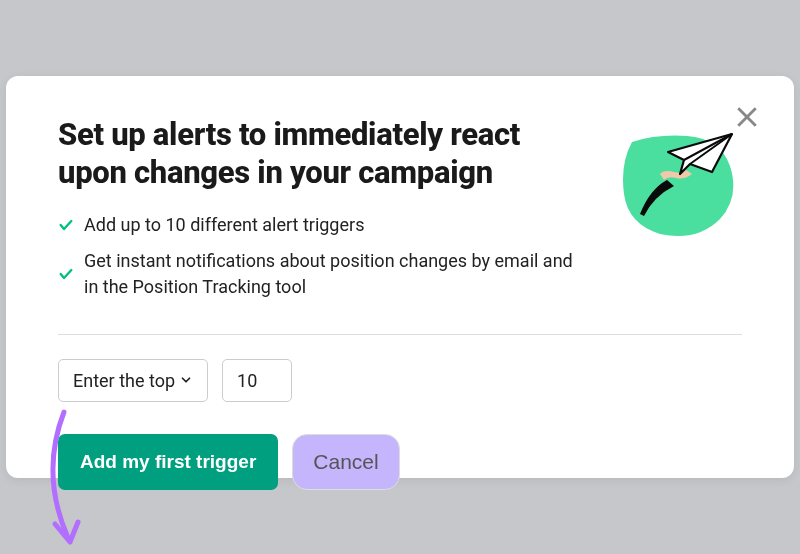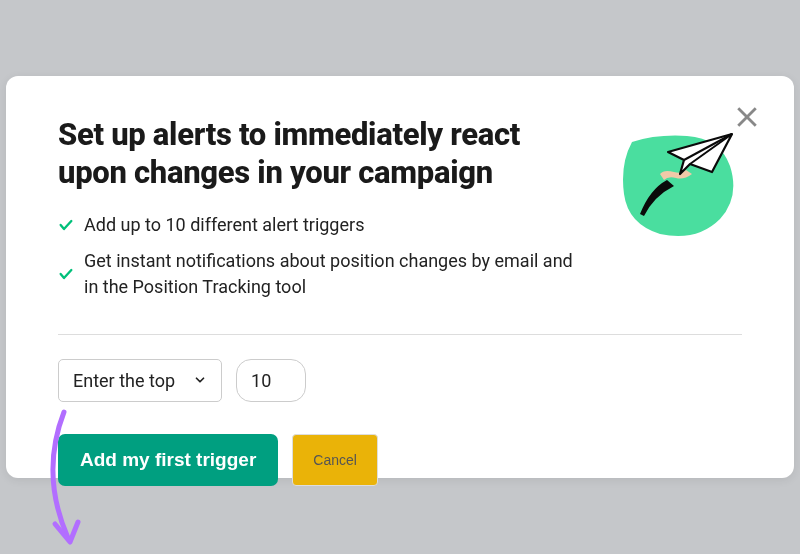--- a/index.html
+++ b/index.html
@@ -87,52 +87,52 @@
     }
     .select-box {
       border: 1.5px solid #ccc;
       border-radius: 5px;
       padding: 10px 14px;
       font-size: 18px;
       color: #222;
       background: #fff;
       display: inline-flex;
       align-items: center;
-      gap: 18px;
+      gap: 4px;
       cursor: pointer;
     }
     .number-input {
       border: 1.5px solid #ccc;
-      border-radius: 15px;
+      border-radius: 5px;
       padding: 10px 14px;
       font-size: 18px;
       color: #222;
       width: 70px;
     }
     .buttons-row {
       display: flex;
       gap: 14px;
     }
     .btn-primary {
       background: #009f80;
       color: #fff;
       border: none;
       border-radius: 7px;
       padding: 15px 22px;
       font-size: 19px;
       font-weight: 700;
       cursor: pointer;
     }
     .btn-secondary {
-      background: #eab308;
+      background: #c4b5fd;
       color: #555;
       border: 1.5px solid #ddd;
-      border-radius: 4px;
+      border-radius: 15px;
       padding: 15px 20px;
-      font-size: 14px;
+      font-size: 21px;
       cursor: pointer;
     }
     .arrow-annotation {
       position: absolute;
       left: 22px;
       top: 328px;
       pointer-events: none;
     }
     .chevron-down svg { width: 14px; height: 14px; }
   </style>

